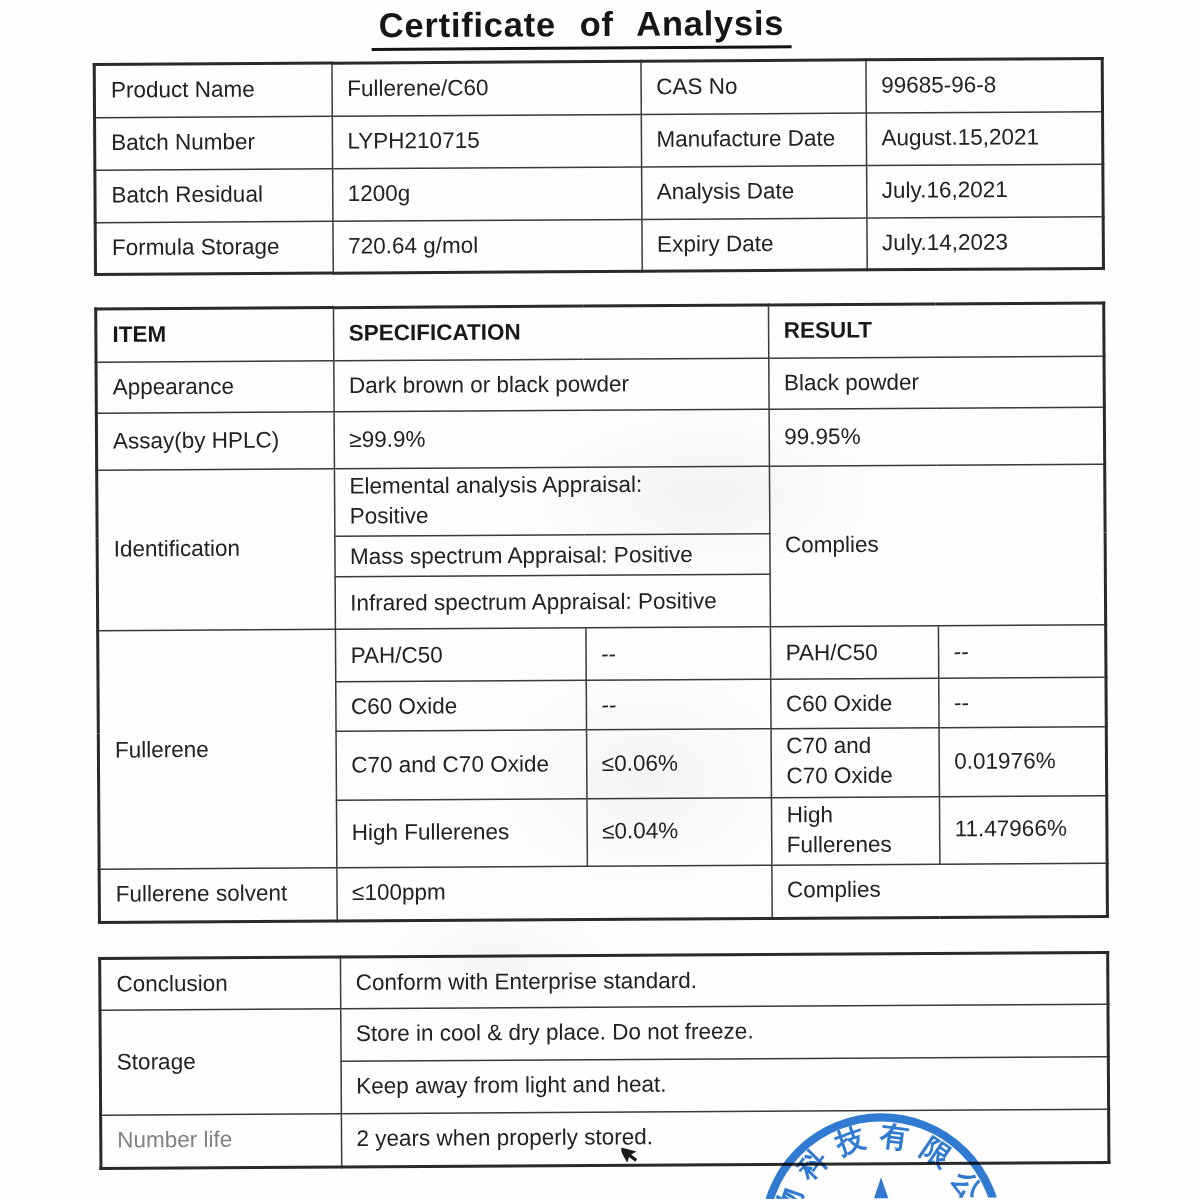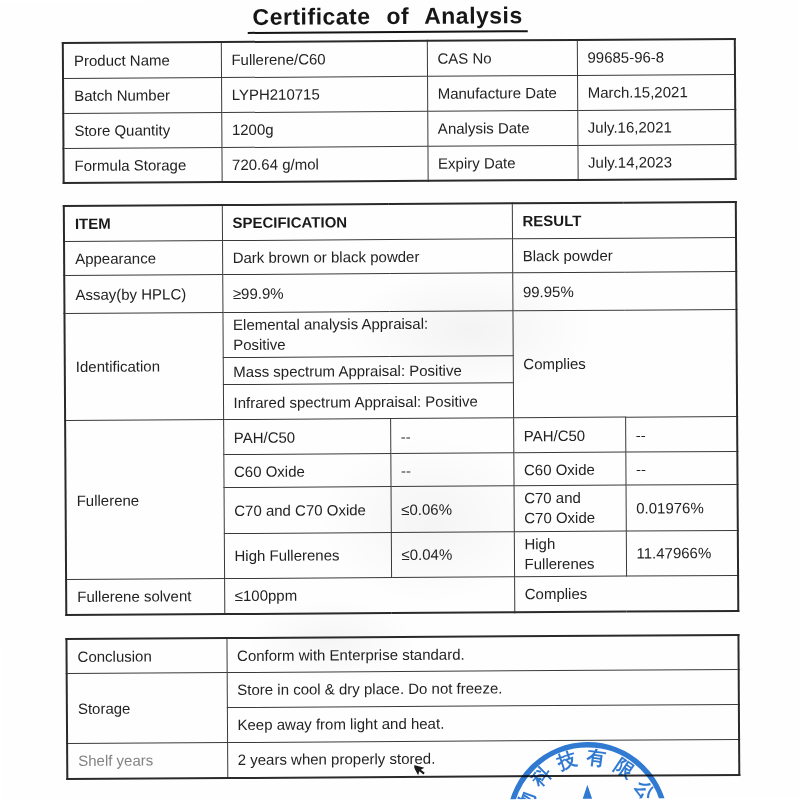--- a/index.html
+++ b/index.html
@@ -80,24 +80,24 @@
         <tr>
       <td>Product Name</td>
       <td>Fullerene/C60</td>
       <td>CAS No</td>
       <td>99685-96-8</td>
     </tr>
     <tr>
       <td>Batch Number</td>
       <td>LYPH210715</td>
       <td>Manufacture Date</td>
-      <td>March.15,2021</td>
+      <td>August.15,2021</td>
     </tr>
     <tr>
-      <td>Store Quantity</td>
+      <td>Batch Residual</td>
       <td>1200g</td>
       <td>Analysis Date</td>
       <td>July.16,2021</td>
     </tr>
     <tr>
       <td>Formula Storage</td>
       <td>720.64 g/mol</td>
       <td>Expiry Date</td>
       <td>July.14,2023</td>
     </tr>
@@ -186,21 +186,21 @@
       <td>Conform with Enterprise standard.</td>
     </tr>
     <tr class="r35">
       <td rowspan="2">Storage</td>
       <td>Store in cool &amp; dry place. Do not freeze.</td>
     </tr>
     <tr class="r35">
       <td>Keep away from light and heat.</td>
     </tr>
     <tr class="r36">
-      <td class="faded">Shelf years</td>
+      <td class="faded">Number life</td>
       <td>2 years when properly stored.</td>
     </tr>
   </tbody>
     </table>
 
   <svg class="cursor" viewBox="0 0 11 15">
     <g transform="rotate(-28 5 7)">
       <path d="M1,0 L1,12 L4,9.2 L6,14 L8,13 L6,8.5 L10,8.3 Z" fill="#1a1a1a"></path>
     </g>
   </svg>

